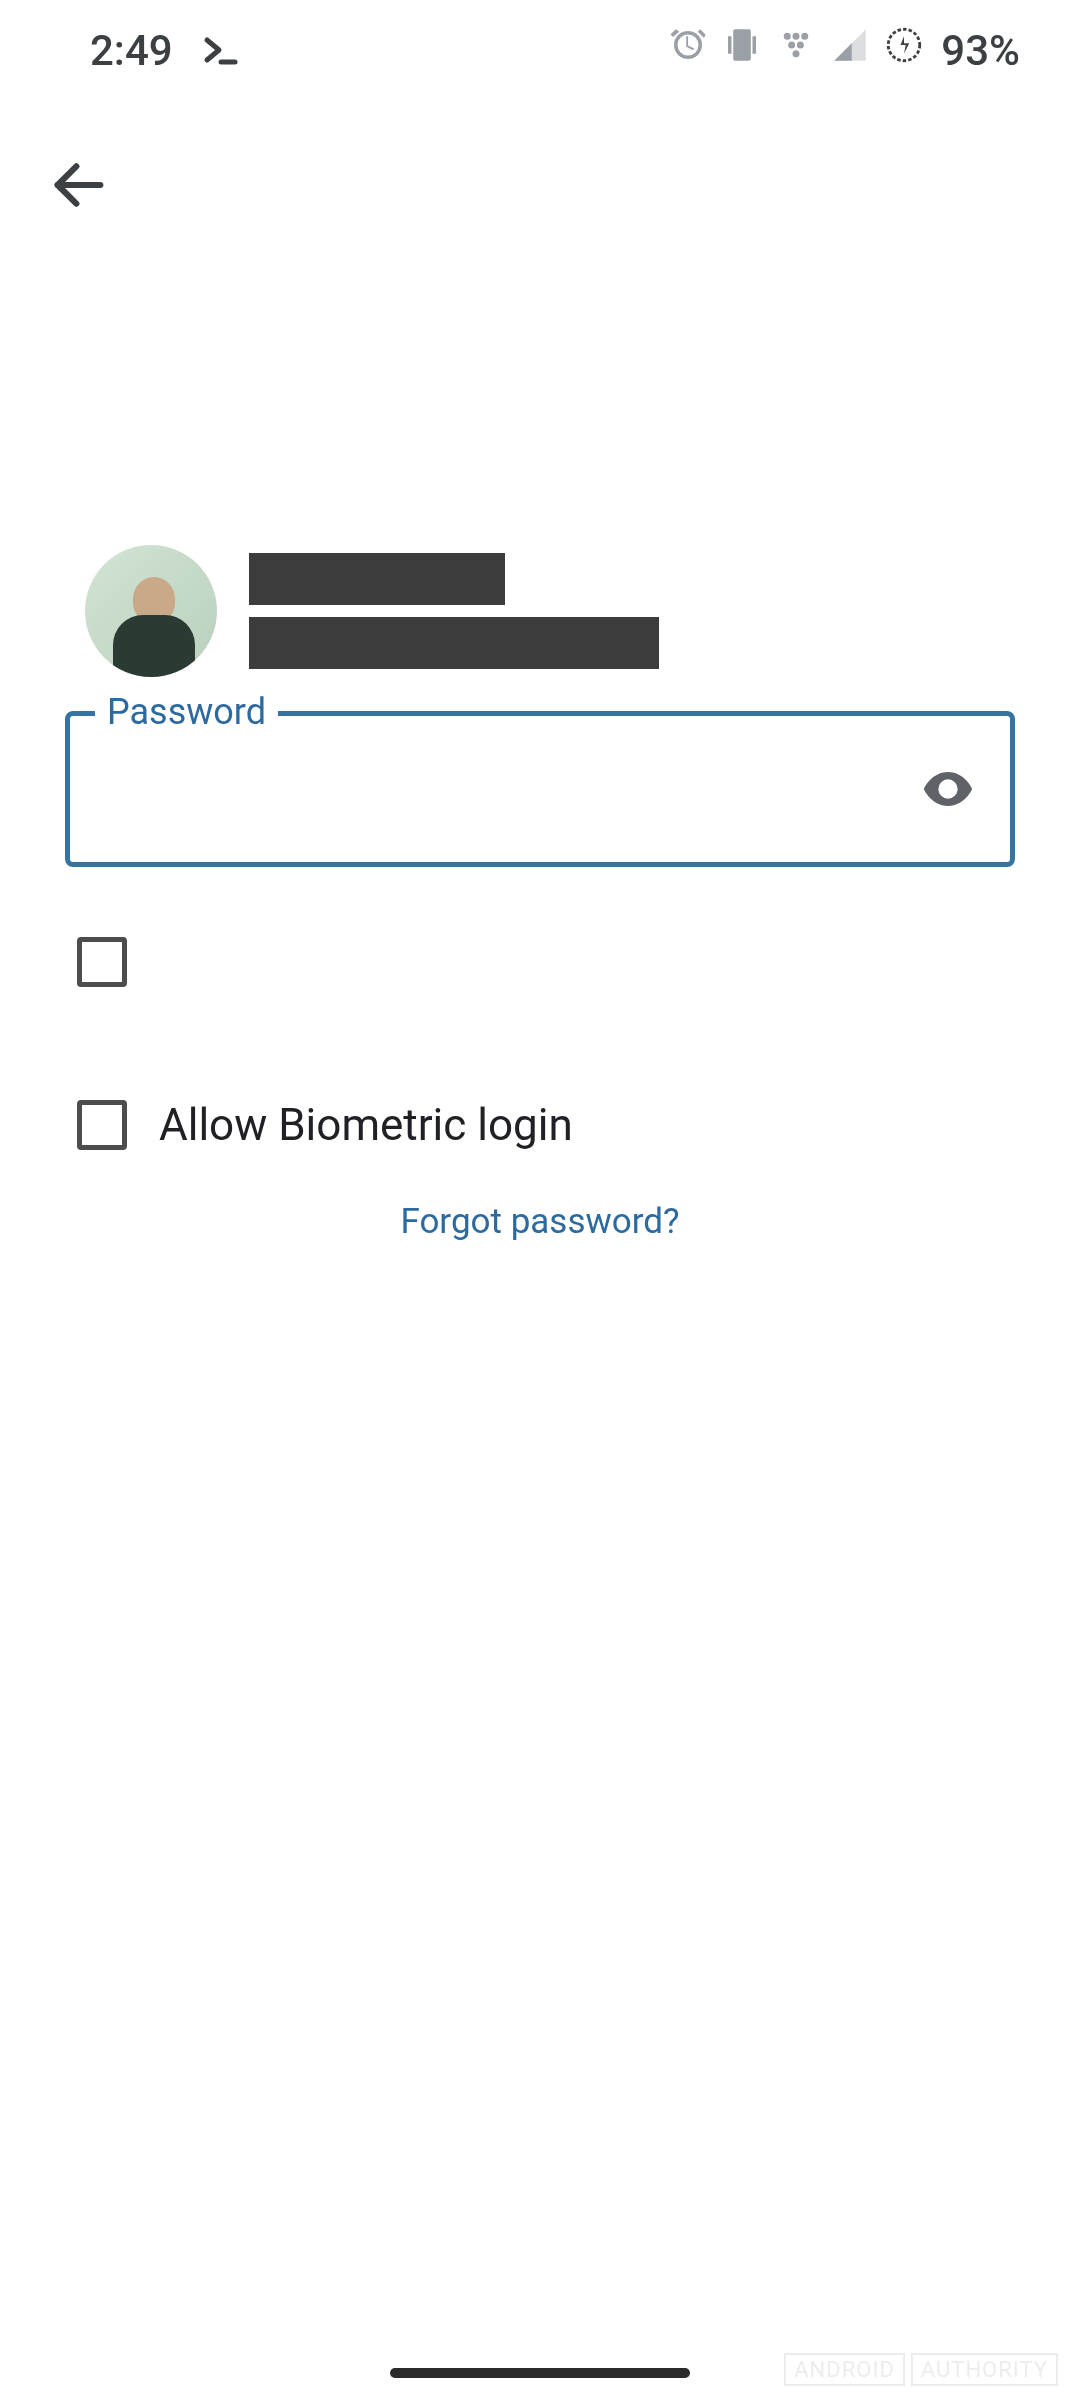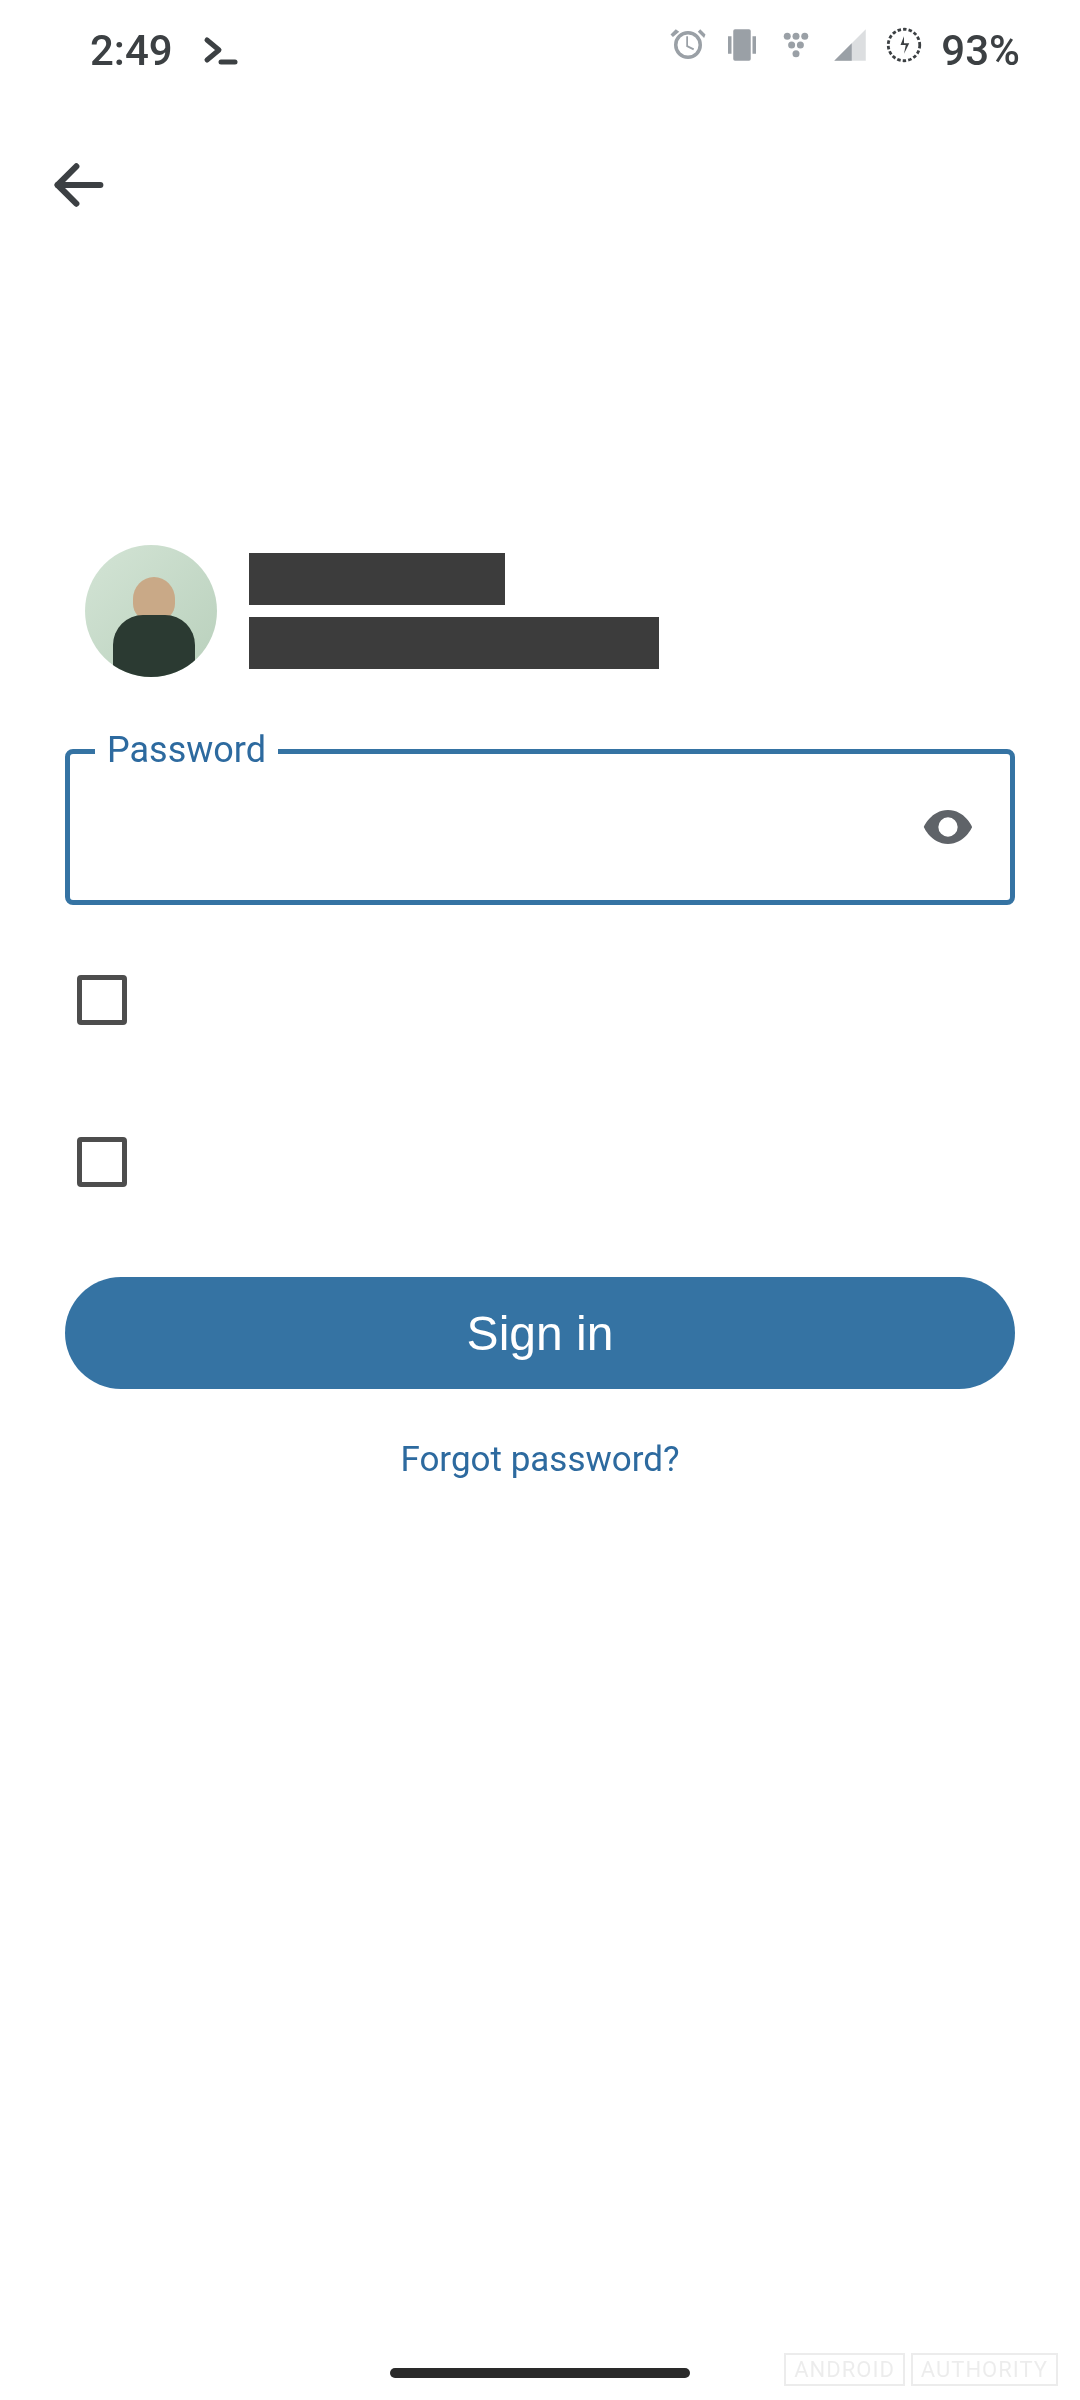--- a/index.html
+++ b/index.html
@@ -125,21 +125,21 @@
     .redacted-bar {
       height: 52px;
       background: #3c3c3c;
     }
     .redacted-1 { width: 256px; }
     .redacted-2 { width: 410px; }
 
     
     .field-wrap {
       position: relative;
-      margin-top: 72px;
+      margin-top: 34px;
       border-radius: 19px;
     }
     .field-label {
       position: absolute;
       top: -20px;
       left: 30px;
       background: #ffffff;
       padding: 0 12px;
       font-size: 36px;
       color: #2d6a9f;
@@ -333,25 +333,23 @@
       </div>
     </div>
   </div>
 
   <div class="checkbox-row first">
     <div class="checkbox"></div>
   </div>
 
   <div class="checkbox-row second">
     <div class="checkbox"></div>
-  </div>
-
-  <button class="signin-btn">
-    <span>Sign in</span>
-  </button>
+    <span class="checkbox-label">Allow Biometric login</span>
+  </div>
+
 
   <div class="forgot-link">
     <span>Forgot password?</span>
   </div>
 
 </div>
 
 <div class="nav-pill"></div>
 
 <div class="watermark">

